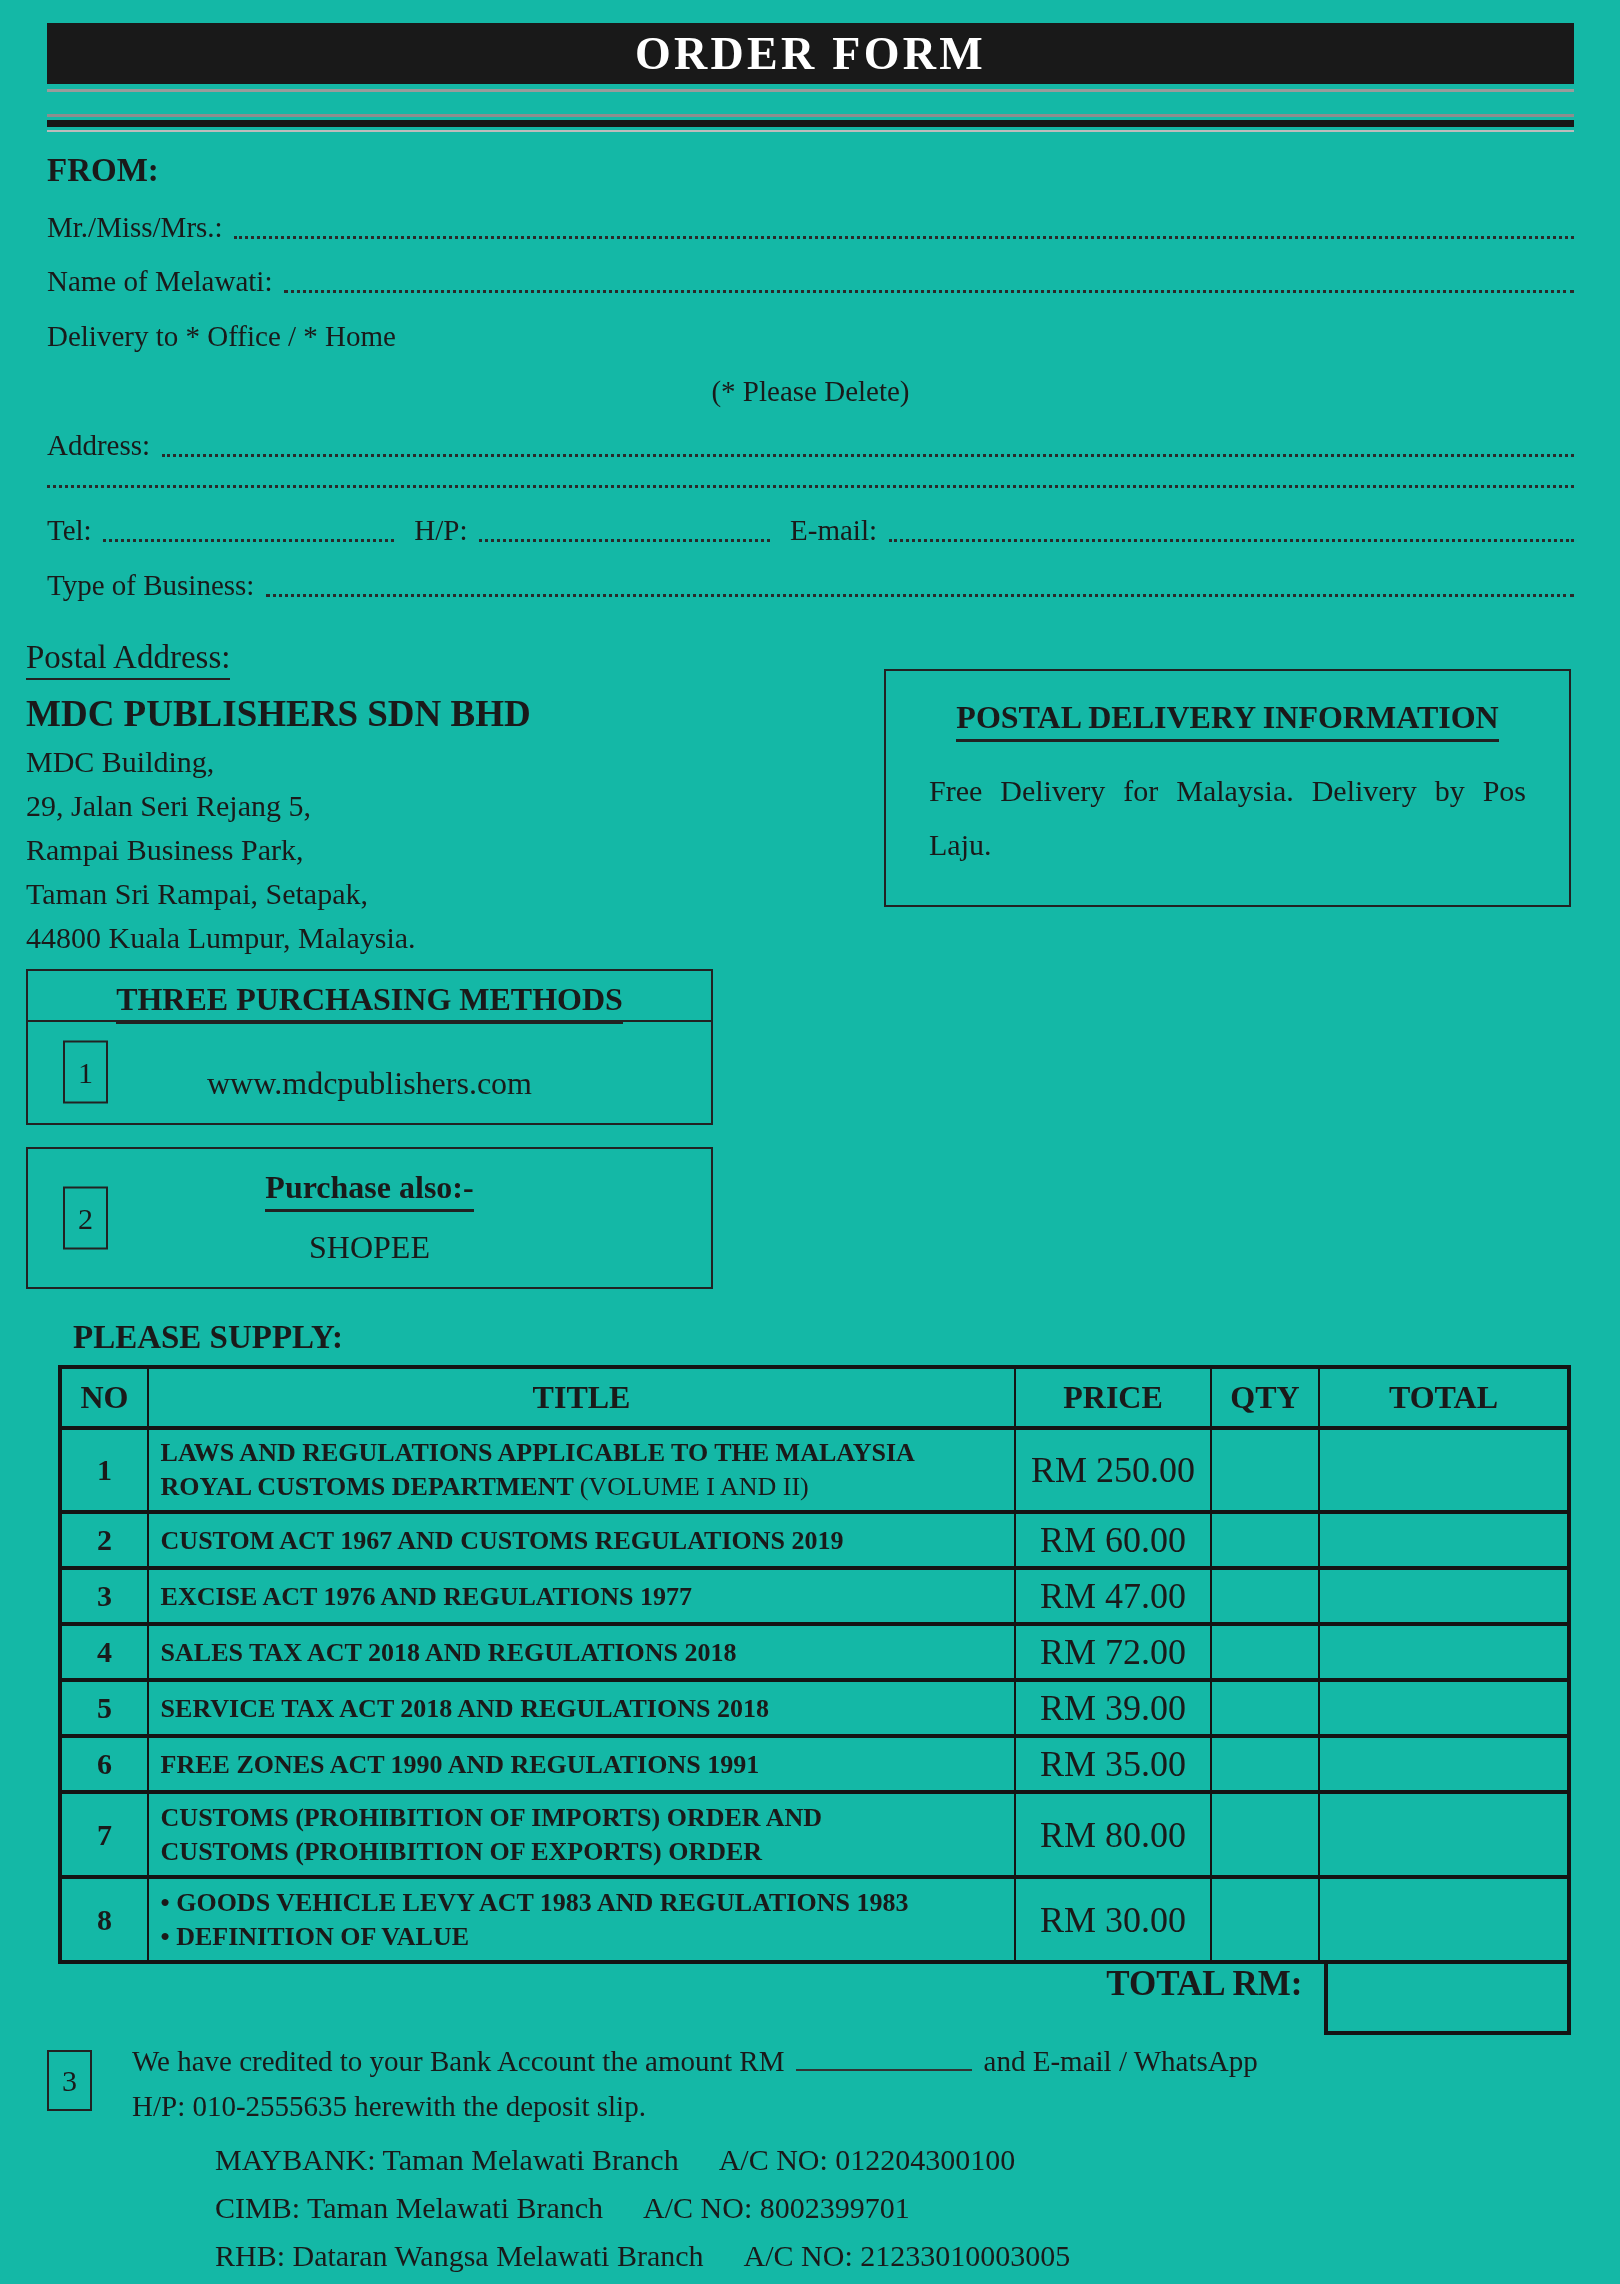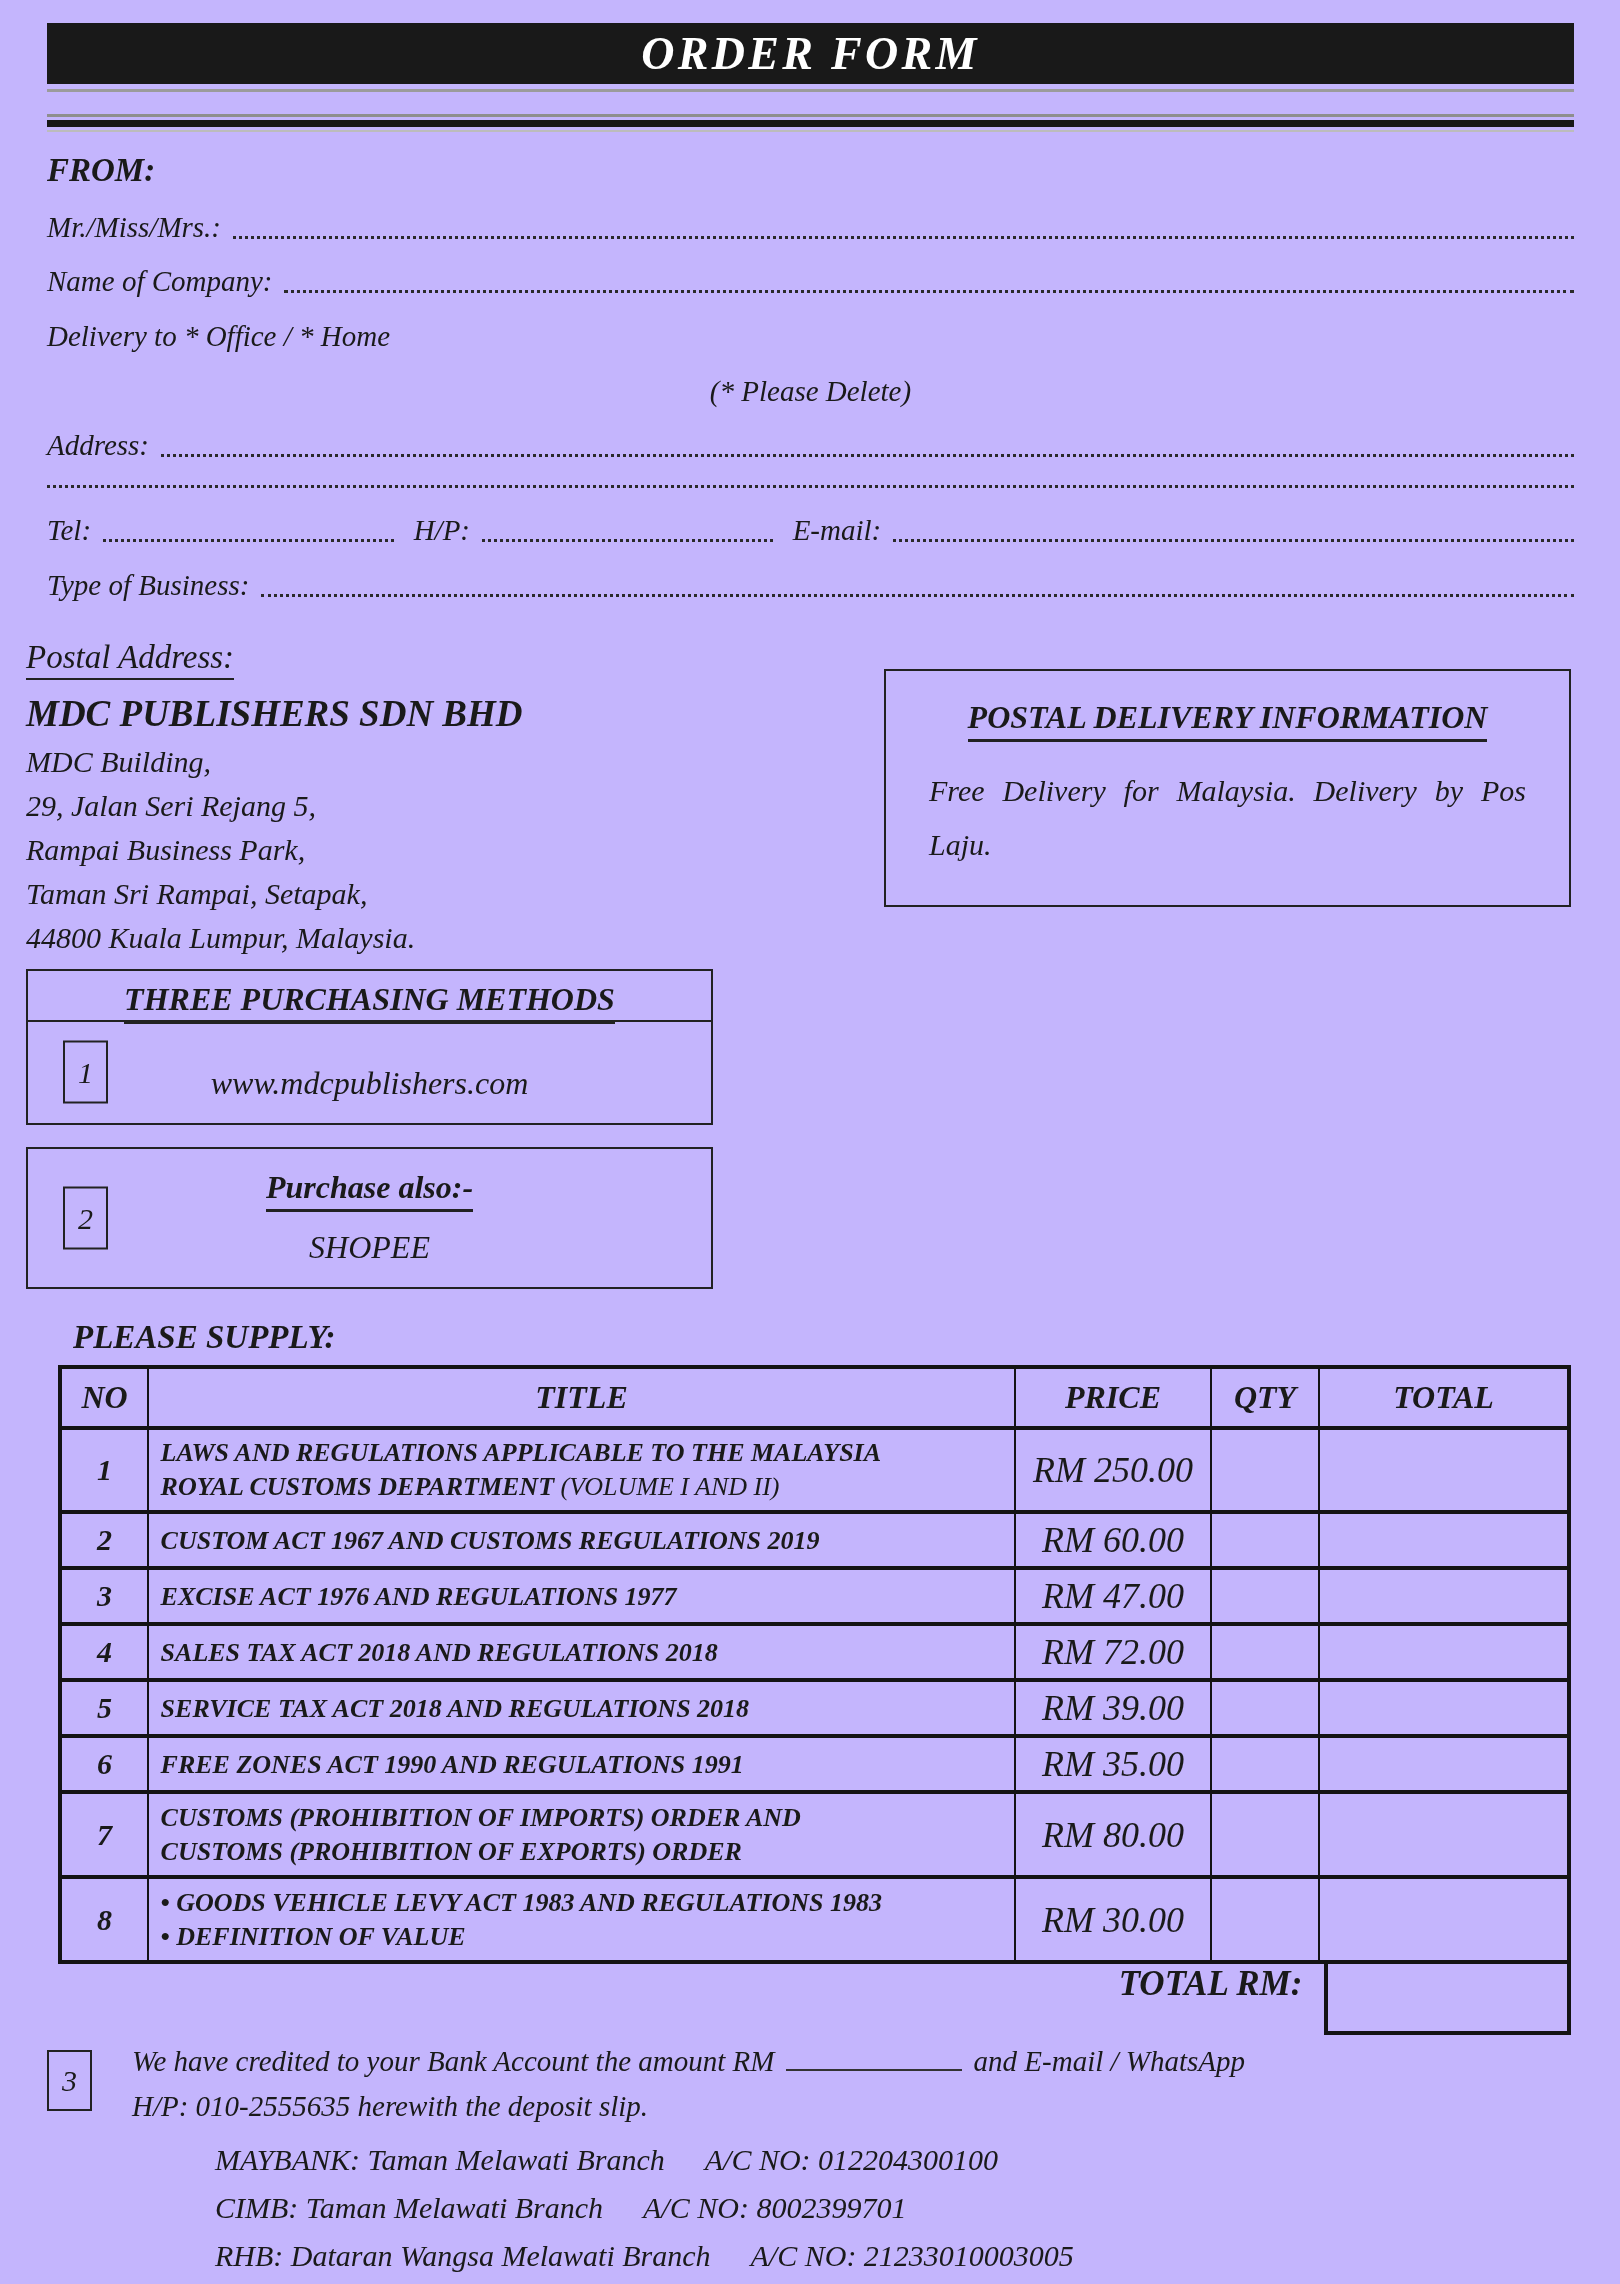--- a/index.html
+++ b/index.html
@@ -1,18 +1,18 @@
 <!DOCTYPE html>
 <html style="font-size:13.3px"><head>
 <meta charset="utf-8">
 <style>
   html,body{margin:0;padding:0;background:#e8e8e8;}
   .page{
-    width:1621px;height:2284px;background:#c4b5fd;position:relative;overflow:hidden;
-    font-family:"Liberation Serif","DejaVu Serif",serif;color:#1a1a1a;margin:0 auto;font-style:italic;
+    width:1621px;height:2284px;background:#14b8a6;position:relative;overflow:hidden;
+    font-family:"Liberation Serif","DejaVu Serif",serif;color:#1a1a1a;margin:0 auto;
   }
   
   .titlebar{margin:23px 47px 0;height:61px;background:#191919;display:flex;align-items:center;justify-content:center;}
   .title{color:#ffffff;font-size:46px;font-weight:bold;letter-spacing:3.3px;}
   .bar-shadow{margin:5px 47px 0;height:3.3px;background:#9b9b9b;}
   .rules{margin:21.6px 47px 0;}
   .rule-a{height:3.3px;background:#8e8e8e;}
   .rule-b{height:7.5px;background:#171717;margin-top:2.5px;}
   .rule-c{height:2.5px;background:#bcbcbc;margin-top:2.5px;}
   
@@ -86,21 +86,21 @@
   </div>
 
   <div class="from-heading">FROM:</div>
 
   <div class="field-row">
     <span class="lbl">Mr./Miss/Mrs.:</span>
     <span class="dots"></span>
   </div>
 
   <div class="field-row">
-    <span class="lbl">Name of Company:</span>
+    <span class="lbl">Name of Melawati:</span>
     <span class="dots"></span>
   </div>
 
   <div class="field-row">
     <span class="lbl">Delivery to * Office / * Home</span>
   </div>
 
   <div class="center-note">(* Please Delete)</div>
 
   <div class="field-row">

